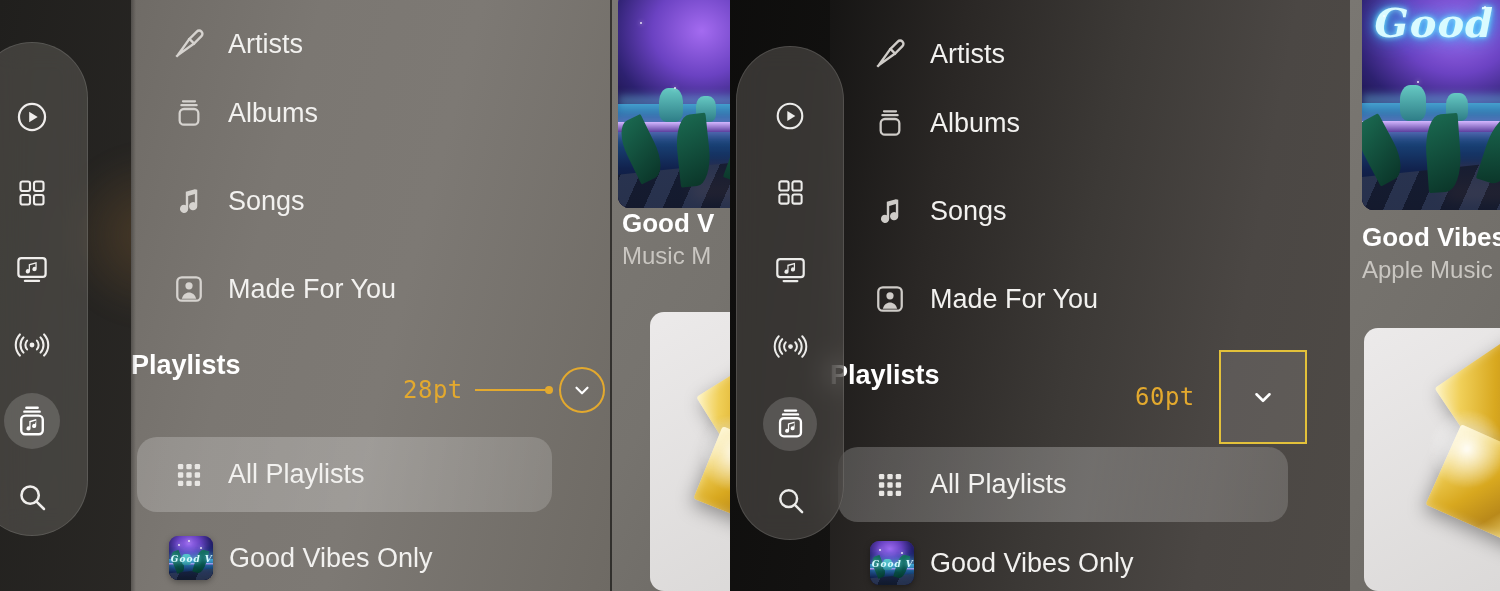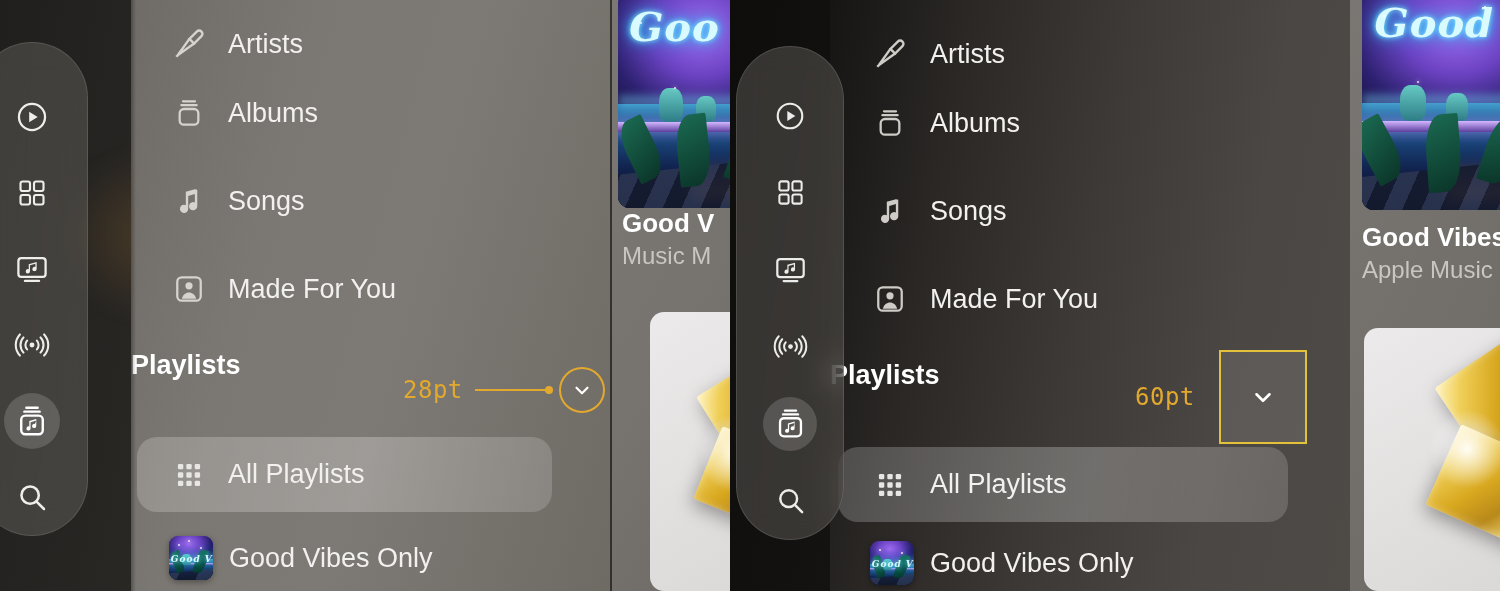--- a/index.html
+++ b/index.html
@@ -379,21 +379,20 @@
           <span class="horizon"></span>
           <span class="glowband"></span>
         <span class="sunset"></span>
           <span class="floor"></span>
         <span class="tablep" style="top:60%;"></span>
         <span class="vase" style="left:22%;bottom:40%;width:24px;height:34px;"></span>
         <span class="vase" style="left:42%;bottom:40%;width:20px;height:26px;"></span>
         <span class="leaf" style="left:12%;bottom:14%;width:30px;height:64px;transform:rotate(-26deg);"></span>
         <span class="leaf" style="left:34%;bottom:10%;width:32px;height:72px;transform:rotate(-6deg);"></span>
         <span class="leaf" style="left:56%;bottom:12%;width:30px;height:66px;transform:rotate(20deg);"></span>
-        <span class="script" style="font-size:40px; top:5%;">Goo</span>
         <span class="sparkle" style="left:12%;top:14%;"></span>
 
         <span class="sparkle" style="left:30%;top:44%;"></span>
       </div>
       <div class="artmeta" style="left:10px; top:208px;">
         <div class="arttitle">Good V</div>
       </div>
       <div class="artmeta" style="left:10px; top:242px;">
         <div class="artsub">Music M</div>
       </div>

